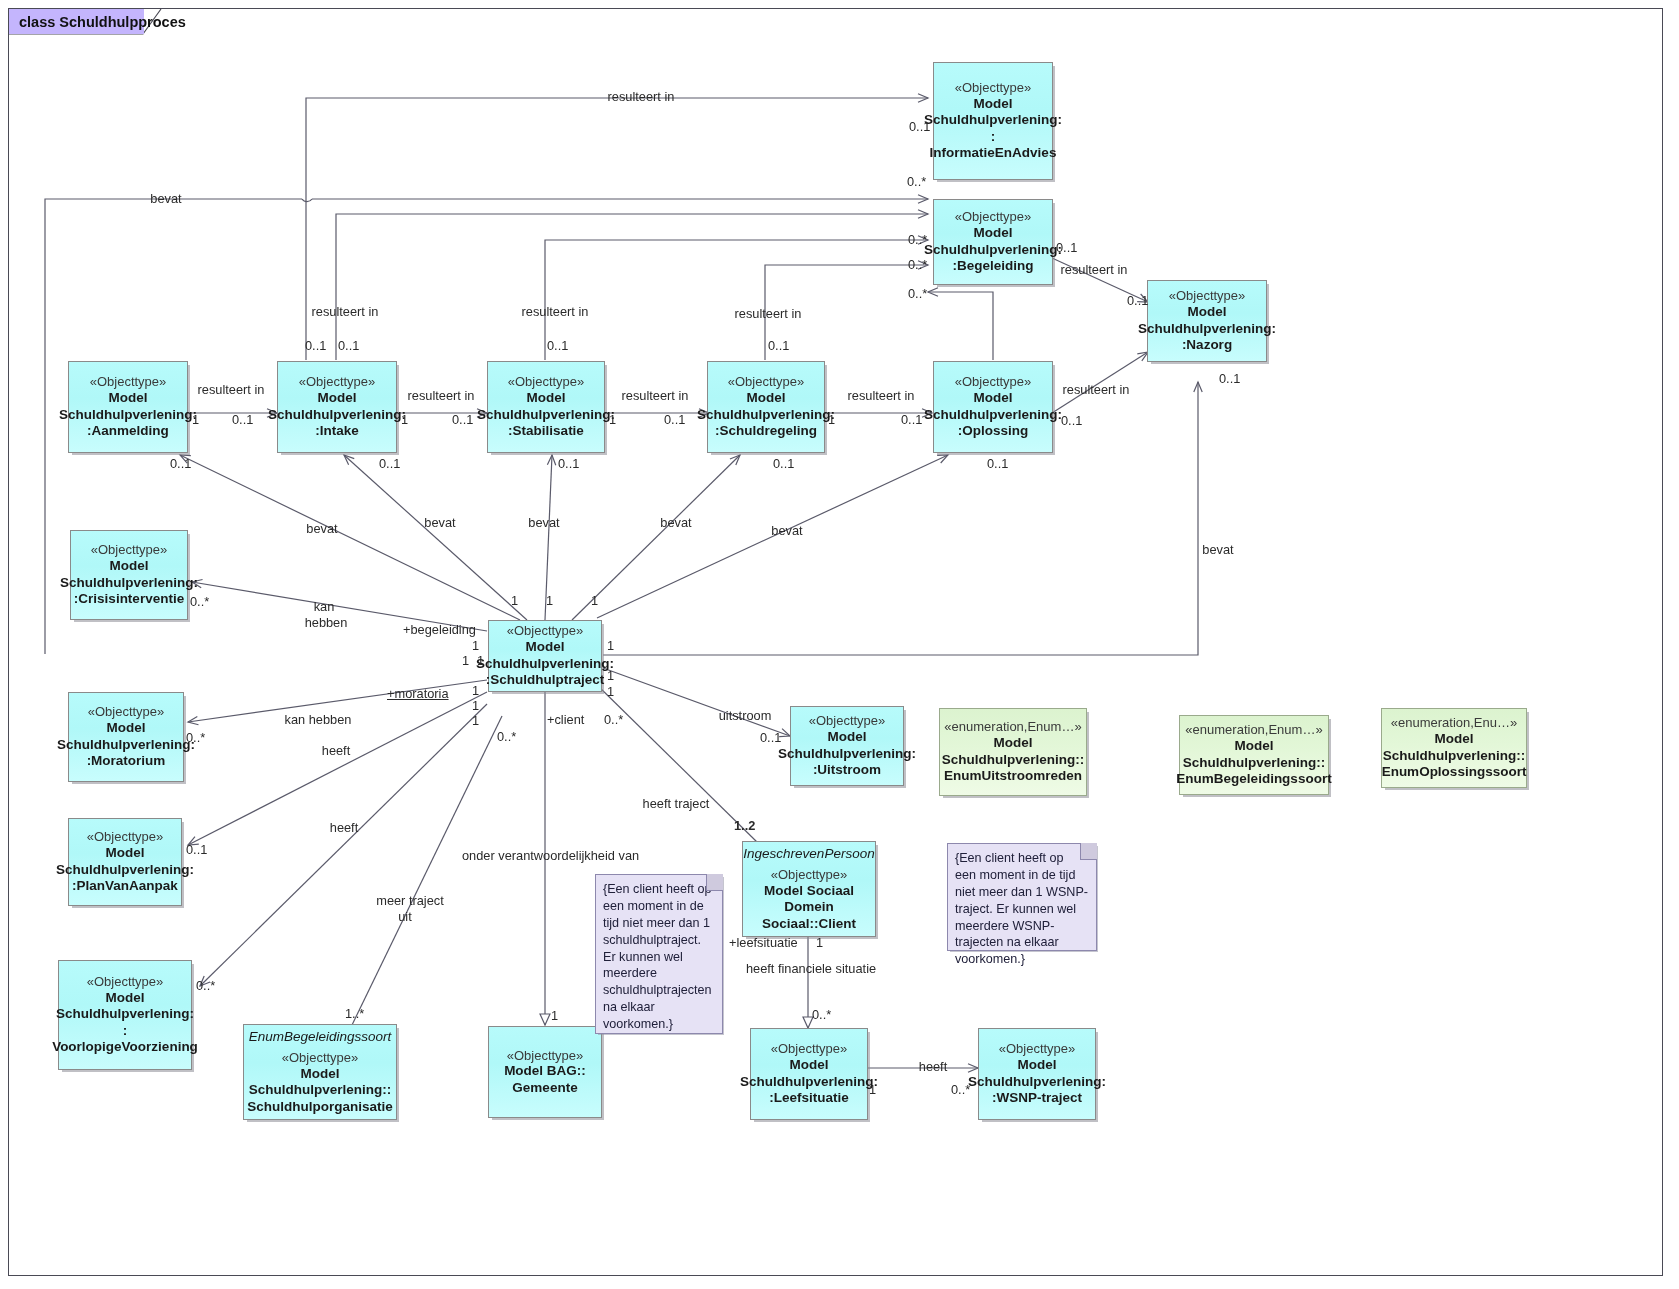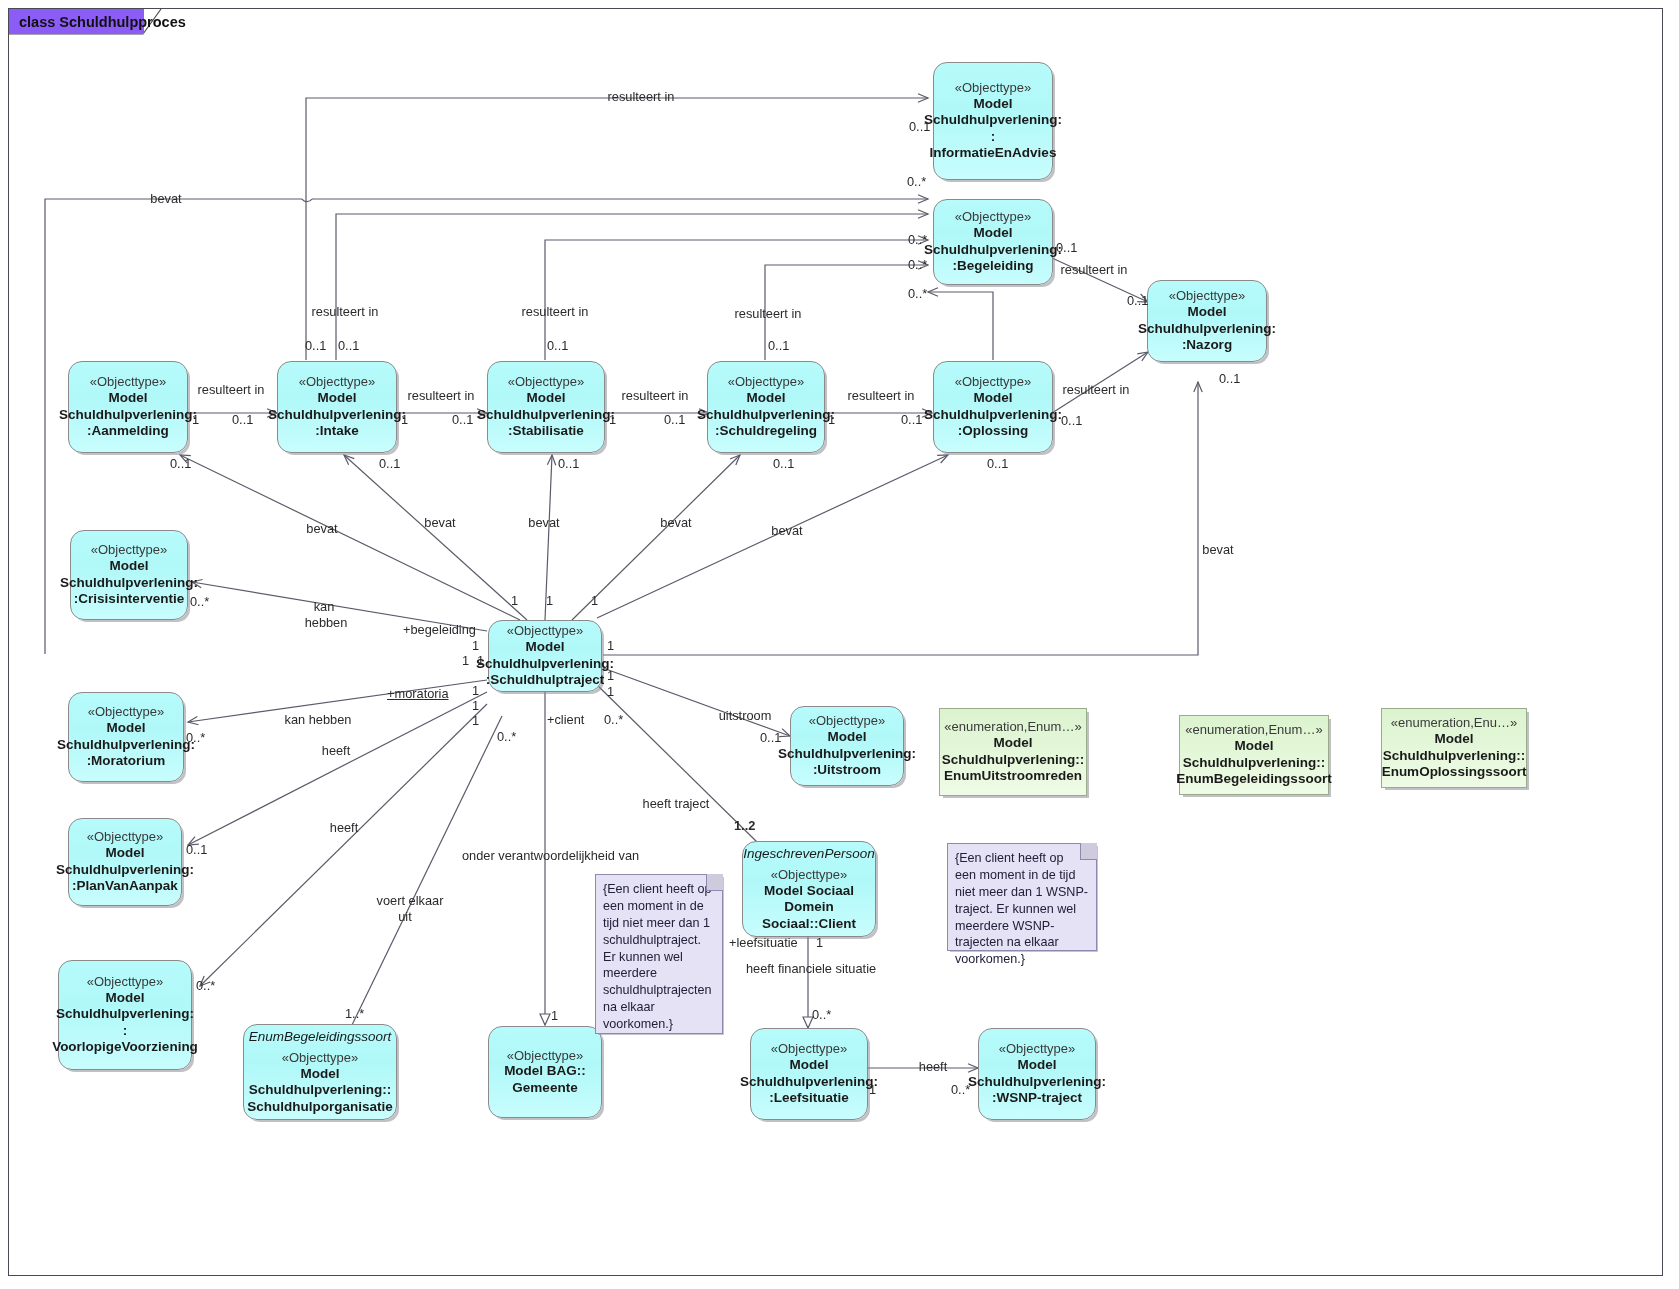--- a/index.html
+++ b/index.html
@@ -2,32 +2,32 @@
 <html><head>
 <meta charset="utf-8">
 <style>
   html,body{margin:0;padding:0;background:#ffffff;}
   body{font-family:"Liberation Sans", sans-serif;}
   #canvas{position:relative;width:1679px;height:1289px;background:#ffffff;overflow:hidden;}
 
   
   .frame{position:absolute;left:8px;top:8px;width:1655px;height:1268px;border:1px solid #4a4a55;box-sizing:border-box;}
   .frame-tab{position:absolute;left:8px;top:8px;height:25px;border:1px solid #4a4a55;border-top:none;border-left:none;
-    background:#8b5cf6;box-sizing:border-box;display:flex;align-items:center;padding:0 6px 0 28px;
+    background:#c4b5fd;box-sizing:border-box;display:flex;align-items:center;padding:0 6px 0 28px;
     font-size:14.5px;font-weight:bold;color:#111;white-space:nowrap;}
 
   
   svg.edges{position:absolute;left:0;top:0;width:1679px;height:1289px;pointer-events:none;}
 
   
   .node{position:absolute;box-sizing:border-box;border:1px solid #8a8a8a;
      box-shadow:3px 3px 0 -1px rgba(140,140,150,.55);
      display:flex;flex-direction:column;align-items:center;justify-content:center;
      text-align:center;line-height:1.22;padding:4px 3px;}
-  .node.obj{background:linear-gradient(180deg,#b7fbfb 0%,#b0f8f8 40%,#c8fdfd 100%);border-radius:14px;}
+  .node.obj{background:linear-gradient(180deg,#b7fbfb 0%,#b0f8f8 40%,#c8fdfd 100%);}
   .node.enum{background:linear-gradient(180deg,#dcf3cf 0%,#e3f7d8 45%,#effbe6 100%);border-color:#9aaa8c;}
   .stereo{font-size:13px;color:#3a3a3a;font-weight:normal;}
   .nm{font-size:13.5px;color:#1a1a1a;font-weight:bold;}
   .ital{font-size:13.5px;color:#1a1a1a;font-style:italic;font-weight:normal;}
   .spacer{height:7px;}
 
   
   .note{position:absolute;box-sizing:border-box;background:#e6e2f5;border:1px solid #8d88ad;
      font-size:12.6px;color:#20203a;line-height:1.34;padding:6px 8px 6px 7px;
      box-shadow:2px 2px 0 -1px rgba(140,140,160,.5);}
@@ -310,21 +310,21 @@
   <div class="lbl c" style="left:344px;top:820px;">heeft</div>
 
   <div class="lbl" style="left:403px;top:622px;">+begeleiding</div>
   <div class="lbl" style="left:387px;top:686px;text-decoration:underline;">+moratoria</div>
   <div class="lbl" style="left:547px;top:712px;">+client</div>
   <div class="lbl" style="left:729px;top:935px;">+leefsituatie</div>
 
   <div class="lbl c" style="left:745px;top:708px;">uitstroom</div>
   <div class="lbl c" style="left:676px;top:796px;">heeft traject</div>
   <div class="lbl" style="left:462px;top:848px;">onder verantwoordelijkheid van</div>
-  <div class="lbl c" style="left:410px;top:893px;">voert elkaar</div>
+  <div class="lbl c" style="left:410px;top:893px;">meer traject</div>
   <div class="lbl c" style="left:405px;top:909px;">uit</div>
   <div class="lbl c" style="left:811px;top:961px;">heeft financiele situatie</div>
   <div class="lbl c" style="left:933px;top:1059px;">heeft</div>
 
   <div class="mult" style="left:909px;top:119px;">0..1</div>
   <div class="mult" style="left:907px;top:174px;">0..*</div>
   <div class="mult" style="left:908px;top:232px;">0..*</div>
   <div class="mult" style="left:908px;top:257px;">0..*</div>
   <div class="mult" style="left:908px;top:286px;">0..*</div>
   <div class="mult" style="left:1056px;top:240px;">0..1</div>

